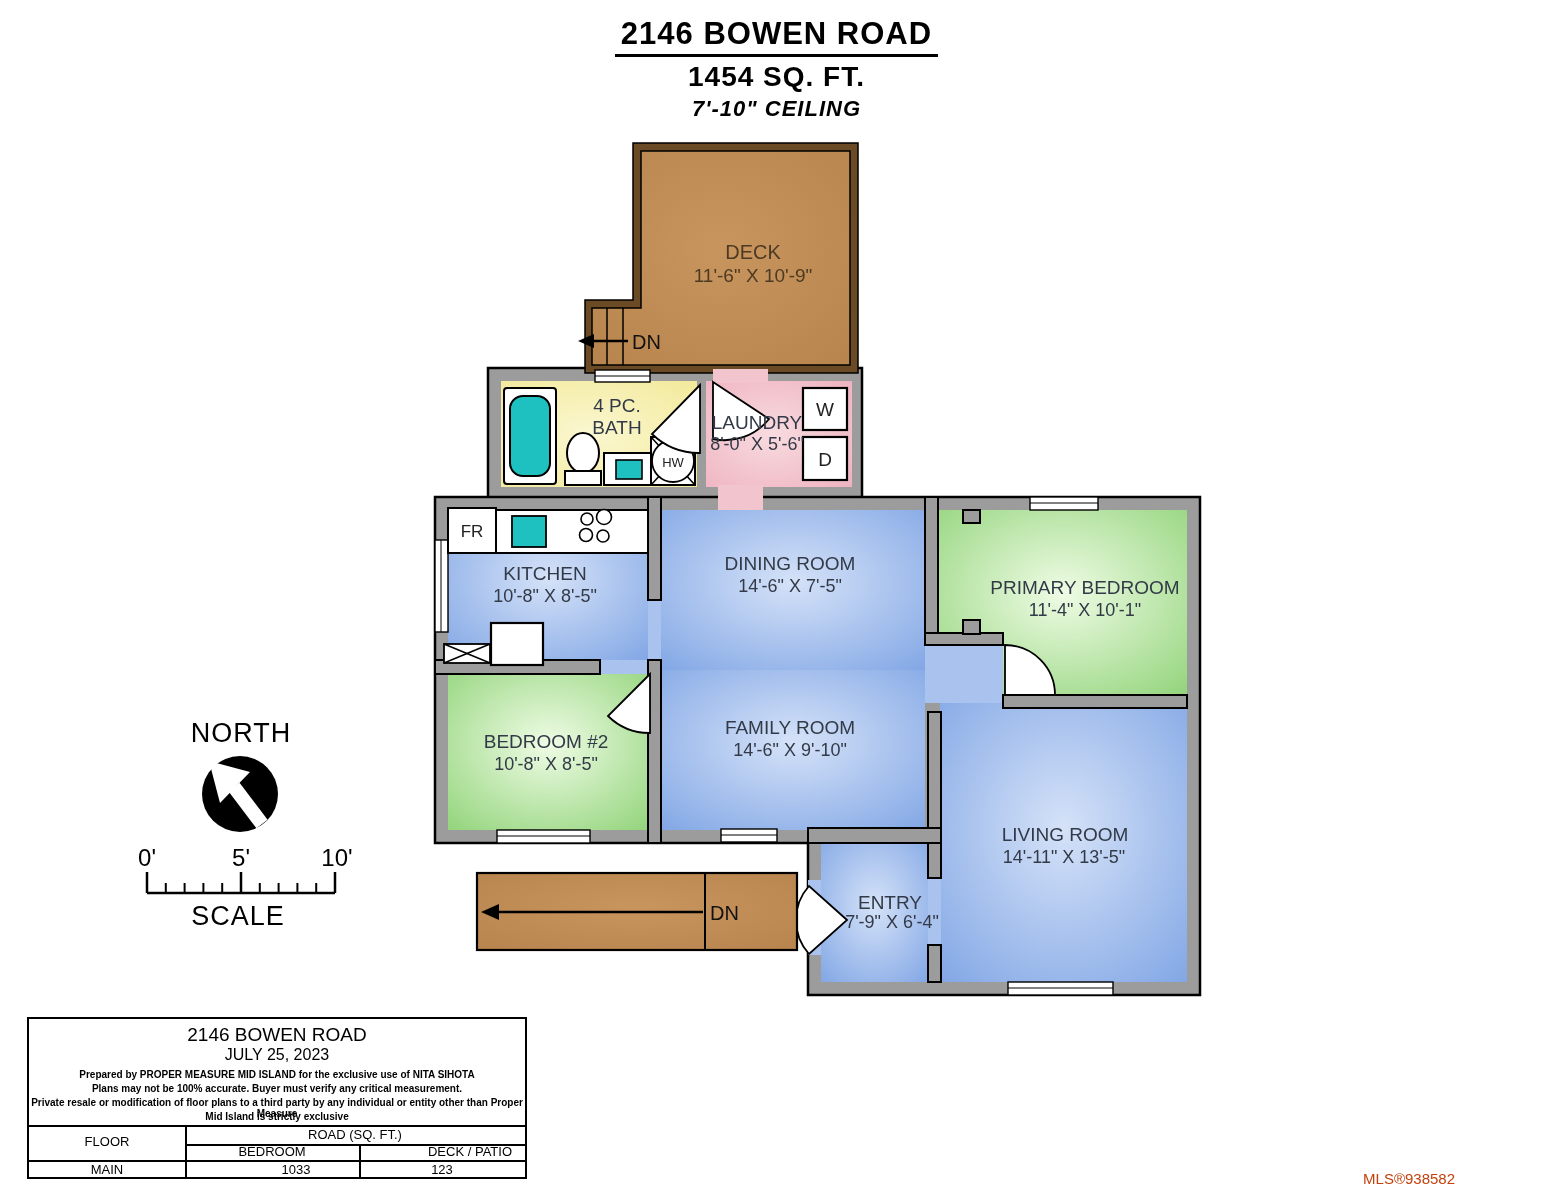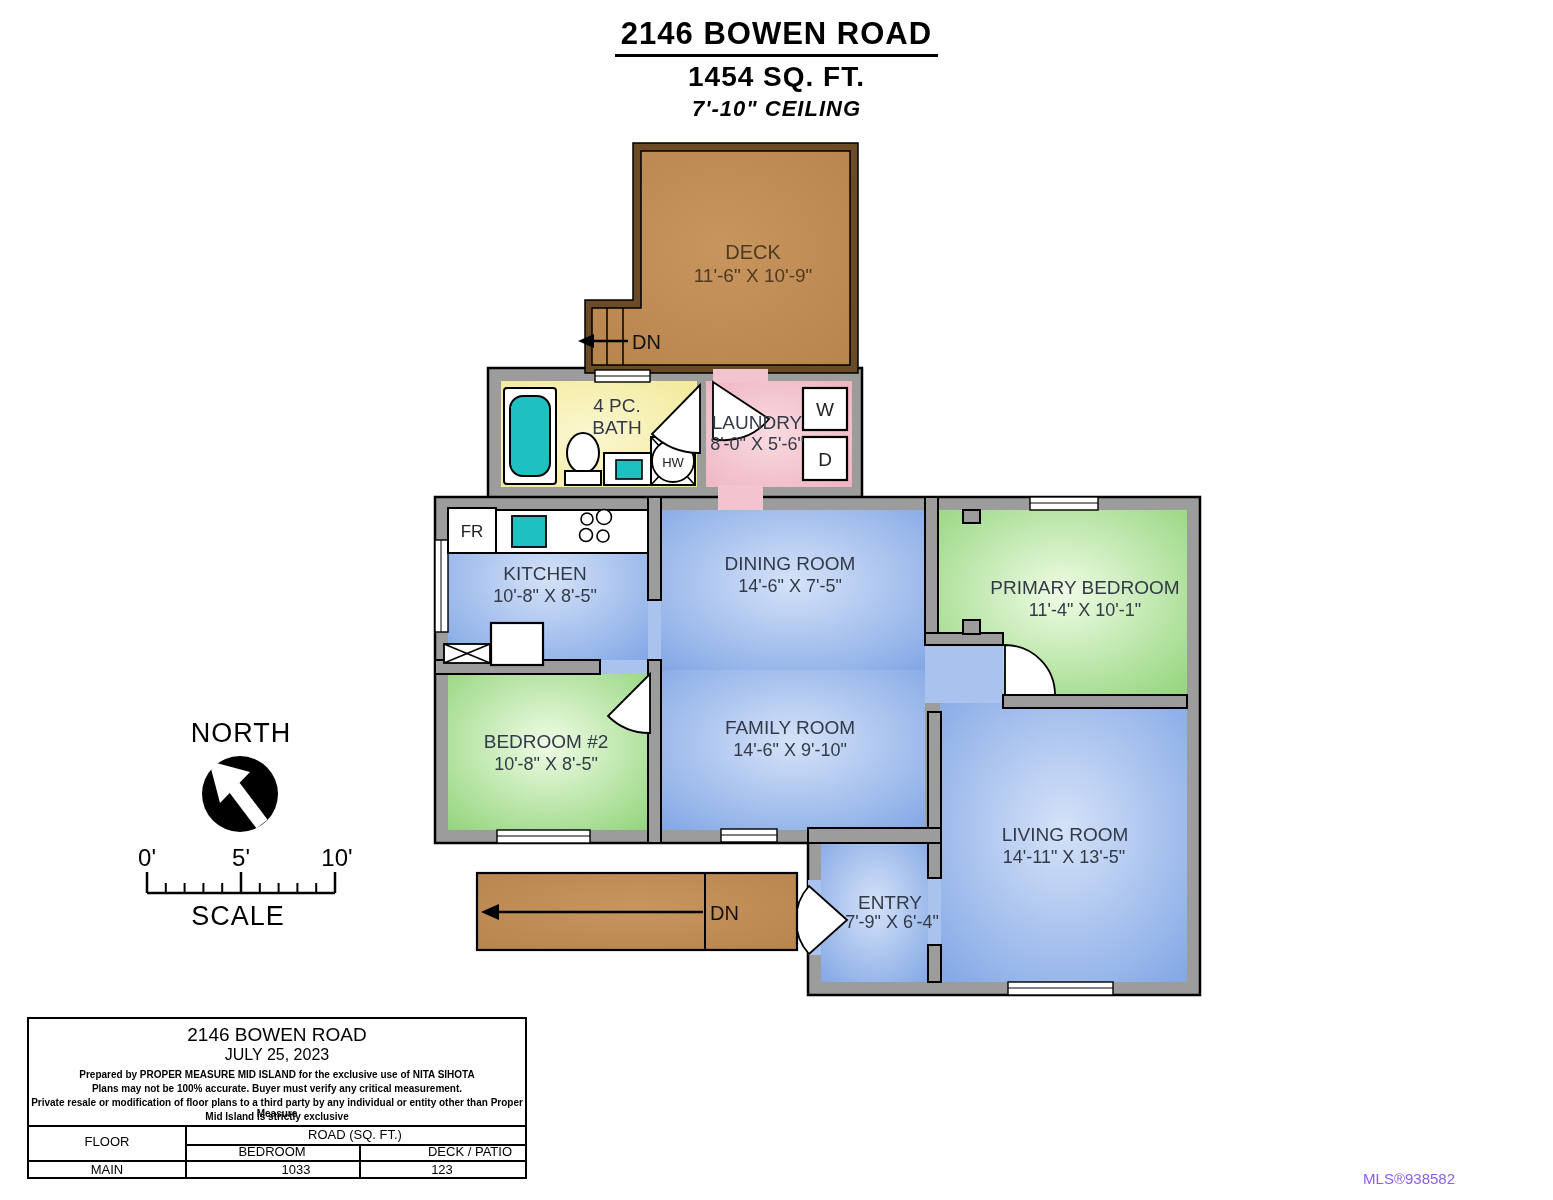--- a/index.html
+++ b/index.html
@@ -18,21 +18,21 @@
   .fixlabel{fill:#222;}
   .infobox{position:absolute;left:27px;top:1017px;width:496px;height:158px;border:2px solid #000;
            background:#fff;font-size:10px;}
   .ib-abs{position:absolute;}
   .ib-center{width:100%;text-align:center;}
   .ib-line{position:absolute;background:#000;}
   .ib-addr{font-size:19px;}
   .ib-date{font-size:16px;}
   .ib-small{font-size:10px;font-weight:600;}
   .ib-cell{position:absolute;font-size:13px;text-align:center;}
-  .watermark{position:absolute;right:10px;top:1170px;font-size:15px;color:#8b5cf6;}
+  .watermark{position:absolute;right:10px;top:1170px;font-size:15px;color:#c2410c;}
 </style>
 </head>
 <body>
 
 <div class="canvas">
 
   <div class="titleblock">
     <div><span class="title-address">2146 BOWEN ROAD</span></div>
     <div class="title-area">1454 SQ. FT.</div>
     <div class="title-ceiling">7'-10" CEILING</div>

